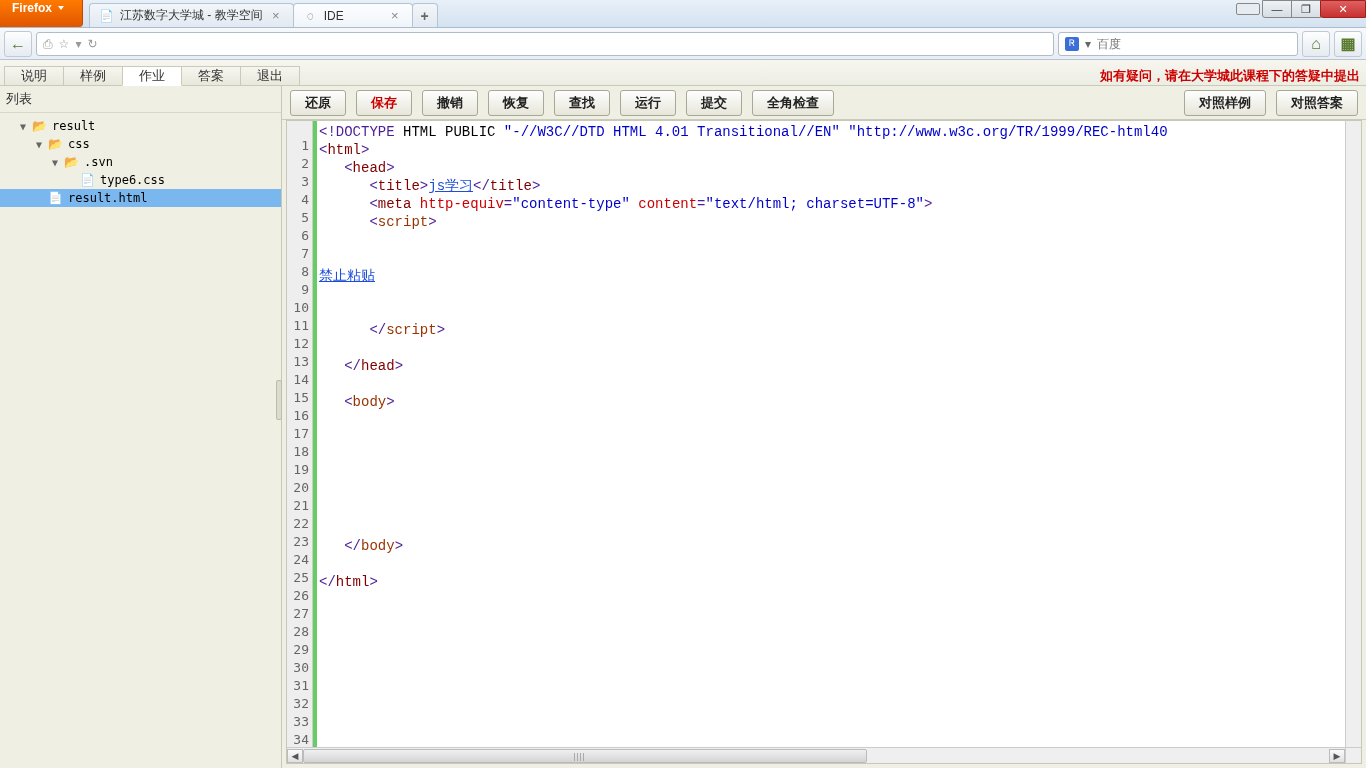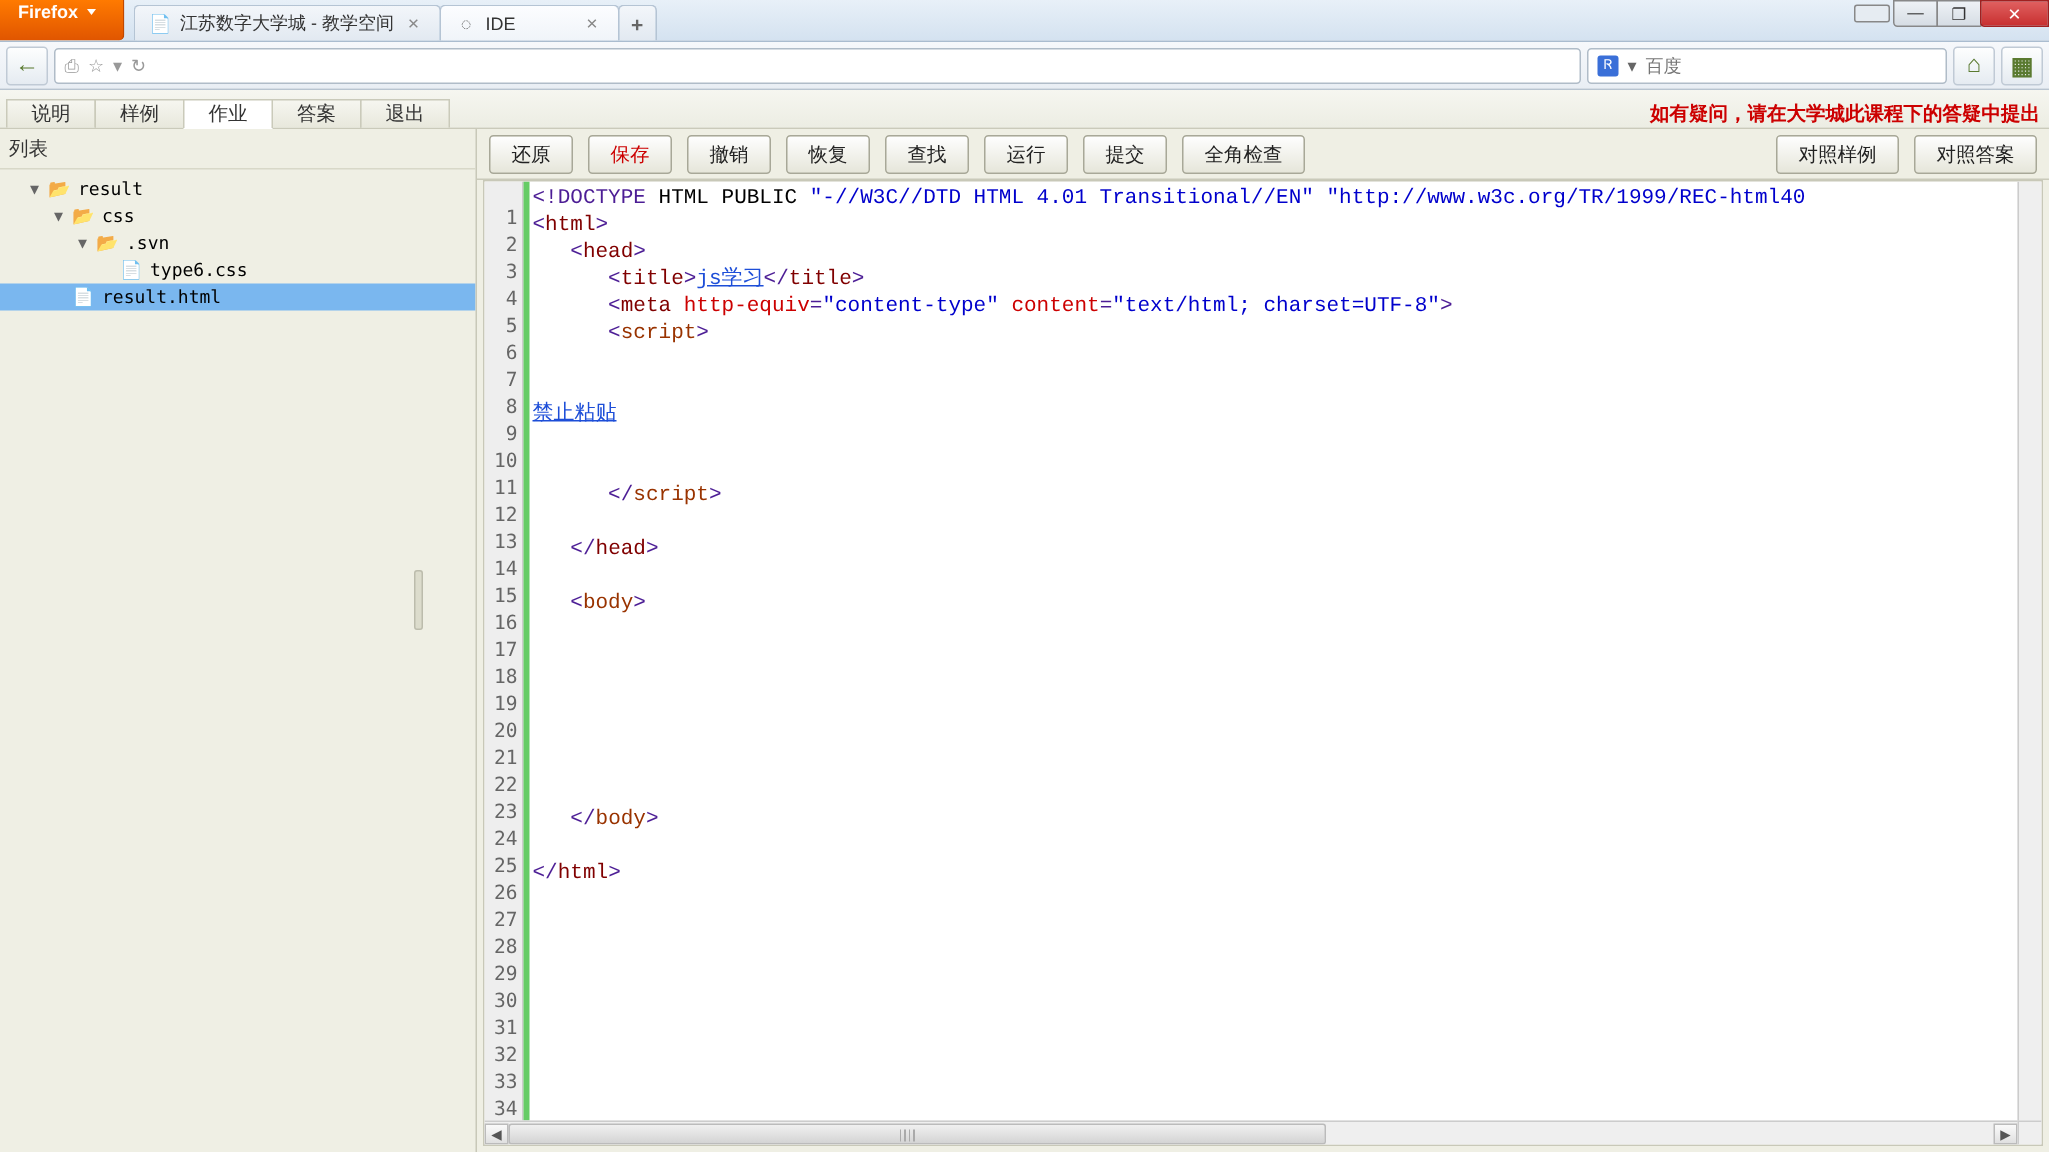--- a/index.html
+++ b/index.html
@@ -33,37 +33,37 @@
 
 
 .appmenu{height:26px;background:linear-gradient(#f6f6f0,#ecede3);border-bottom:1px solid #cacaba;display:flex;align-items:flex-end;}
 .mtab{padding:0 16px;display:flex;align-items:center;border:1px solid #cacaba;border-bottom:none;background:linear-gradient(#f6f6f0,#e8e8dc);margin-left:-1px;font-size:13px;color:#333;}
 .mtab.first{margin-left:4px;}
 .mtab.active{background:#fff;border-bottom:1px solid #fff;position:relative;top:1px;}
 .notice{margin-left:auto;color:#c00;font-weight:bold;font-size:13px;padding:0 6px;display:flex;align-items:center;}
 
 
 .appbody{position:absolute;top:86px;left:0;right:0;bottom:0;display:flex;}
-.sidebar{width:318px;background:#efefe4;border-right:1px solid #c8c8b8;display:flex;flex-direction:column;}
+.sidebar{width:282px;background:#efefe4;border-right:1px solid #c8c8b8;display:flex;flex-direction:column;}
 .side-title{padding:4px 6px;font-size:13px;color:#333;border-bottom:1px solid #d8d8c8;}
 .tree{flex:1;overflow:auto;padding:4px 0;font-family:SimSun,monospace;font-size:12px;}
 .node{display:flex;align-items:center;gap:4px;padding:2px 4px;white-space:nowrap;}
 .node .tw{color:#666;width:10px;text-align:center;font-size:10px;}
 .node .icon{width:16px;height:14px;display:inline-flex;align-items:center;justify-content:center;}
 .fold{color:#d9a23a;}
 .file{color:#888;}
 .node.sel{background:#7ab7ef;color:#000;}
 .ind1{padding-left:18px;}
 .ind2{padding-left:34px;}
 .ind3{padding-left:50px;}
 .ind4{padding-left:66px;}
 
 .main{flex:1;display:flex;flex-direction:column;background:#efefe4;}
 .toolbar{height:34px;padding:5px 8px;display:flex;align-items:center;gap:10px;border-bottom:1px solid #cacaba;}
-.tbtn{border:1px solid #a8a898;border-radius:3px;background:linear-gradient(#fefefe,#e6e6da);padding:3px 14px;font-size:13px;color:#222;font-weight:normal;}
+.tbtn{border:1px solid #a8a898;border-radius:3px;background:linear-gradient(#fefefe,#e6e6da);padding:3px 14px;font-size:13px;color:#222;font-weight:bold;}
 .tbtn.red{color:#c00;}
 .toolbar .spacer{flex:1;}
 
 .editor{flex:1;position:relative;background:#fff;border:1px solid #c8c8b8;margin:0 4px 4px 4px;overflow:hidden;}
 .gutter{position:absolute;left:0;top:0;bottom:16px;width:26px;background:#eee;border-right:1px solid #ccc;text-align:right;padding:16px 3px 0 0;font-family:Consolas,monospace;font-size:13px;color:#666;line-height:18px;}
 .margin{position:absolute;left:26px;top:0;bottom:16px;width:4px;background:#6c6;}
 .code{position:absolute;left:30px;right:16px;top:0;bottom:16px;font-family:Consolas,"Courier New",monospace;font-size:14px;line-height:18px;padding:2px 2px 0 2px;white-space:pre;overflow:hidden;color:#000;}
 .t-darkred{color:#800000;}
 .t-brown{color:#993300;}
 .t-blue{color:#0000cc;}

